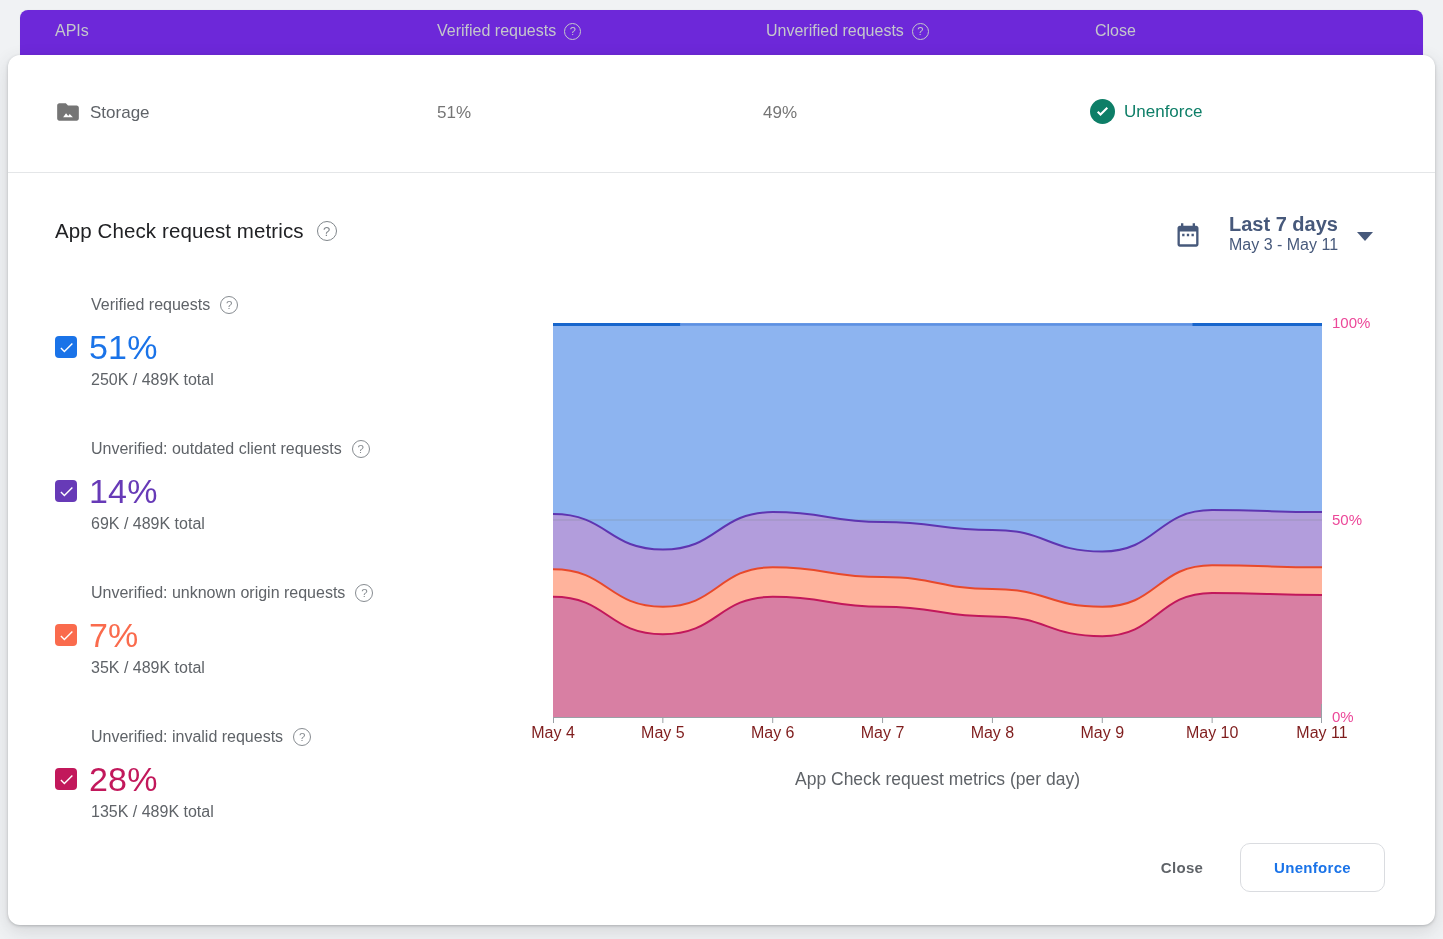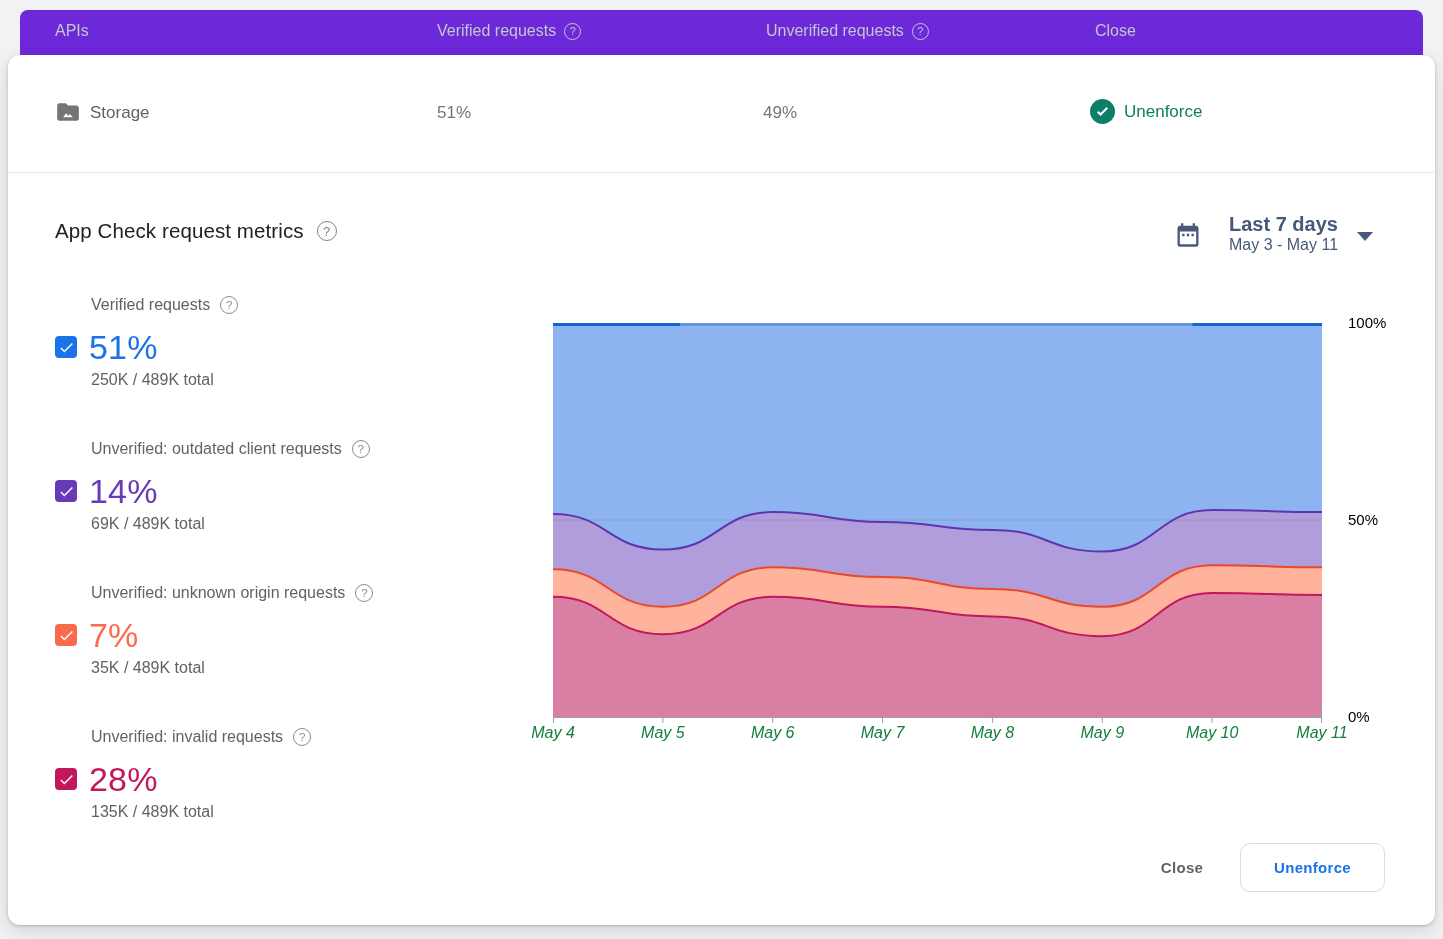--- a/index.html
+++ b/index.html
@@ -62,23 +62,23 @@
   .legend-label{margin-left:36px;display:flex;align-items:center;gap:10px;font-size:16px;color:#5f6368;white-space:nowrap;}
   .legend-value{display:flex;align-items:center;gap:12px;margin-top:11px;height:44px;}
   .checkbox{width:22px;height:22px;border-radius:4px;display:flex;align-items:center;justify-content:center;cursor:pointer;flex:0 0 auto;}
   .checkbox svg{width:17px;height:17px;display:block;}
   .pct{font-size:34px;font-weight:400;letter-spacing:.2px;}
   .legend-sub{margin-left:36px;margin-top:2px;font-size:16px;color:#5f6368;}
   
   #chart-area{position:absolute;left:545px;top:268px;width:769px;height:402px;}
   #chart-svg{display:block;}
   #x-labels{position:absolute;left:545px;top:669px;width:769px;height:22px;}
-  #x-labels div{position:absolute;transform:translateX(-50%);font-size:16px;color:#15803d;white-space:nowrap;font-style:italic;}
+  #x-labels div{position:absolute;transform:translateX(-50%);font-size:16px;color:#7f1d1d;white-space:nowrap;}
   #y-labels{position:absolute;left:1324px;top:268px;width:60px;height:402px;}
-  #y-labels div{position:absolute;left:16px;font-size:15px;color:#000000;white-space:nowrap;}
+  #y-labels div{position:absolute;left:0;font-size:15px;color:#ec4899;white-space:nowrap;}
   .chart-caption{position:absolute;left:545px;top:714px;width:769px;text-align:center;font-size:17.5px;color:#5f6368;}
   
   .close-btn{
     position:absolute;left:1124px;top:795px;width:100px;height:36px;line-height:36px;
     text-align:center;font-size:15px;font-weight:700;color:#5f6368;letter-spacing:.3px;cursor:pointer;border-radius:6px;
   }
   .unenforce-btn{
     position:absolute;left:1232px;top:788px;width:145px;height:49px;box-sizing:border-box;
     border:1px solid #dadce0;border-radius:10px;background:#fff;color:#1a73e8;
     font-size:15px;font-weight:700;letter-spacing:.3px;
@@ -241,17 +241,18 @@
       <div style="left: 439.429px;">May 8</div>
       <div style="left: 549.286px;">May 9</div>
       <div style="left: 659.143px;">May 10</div>
       <div style="left: 769px;">May 11</div>
     </div>
   <div id="y-labels">
       <div style="top: -9px;">100%</div>
       <div style="top: 188px;">50%</div>
       <div style="top: 385px;">0%</div>
     </div>
+  <div class="chart-caption">App Check request metrics (per day)</div>
 
   <div class="close-btn">Close</div>
   <div class="unenforce-btn">Unenforce</div>
 
 </div>
 
 </body></html>

